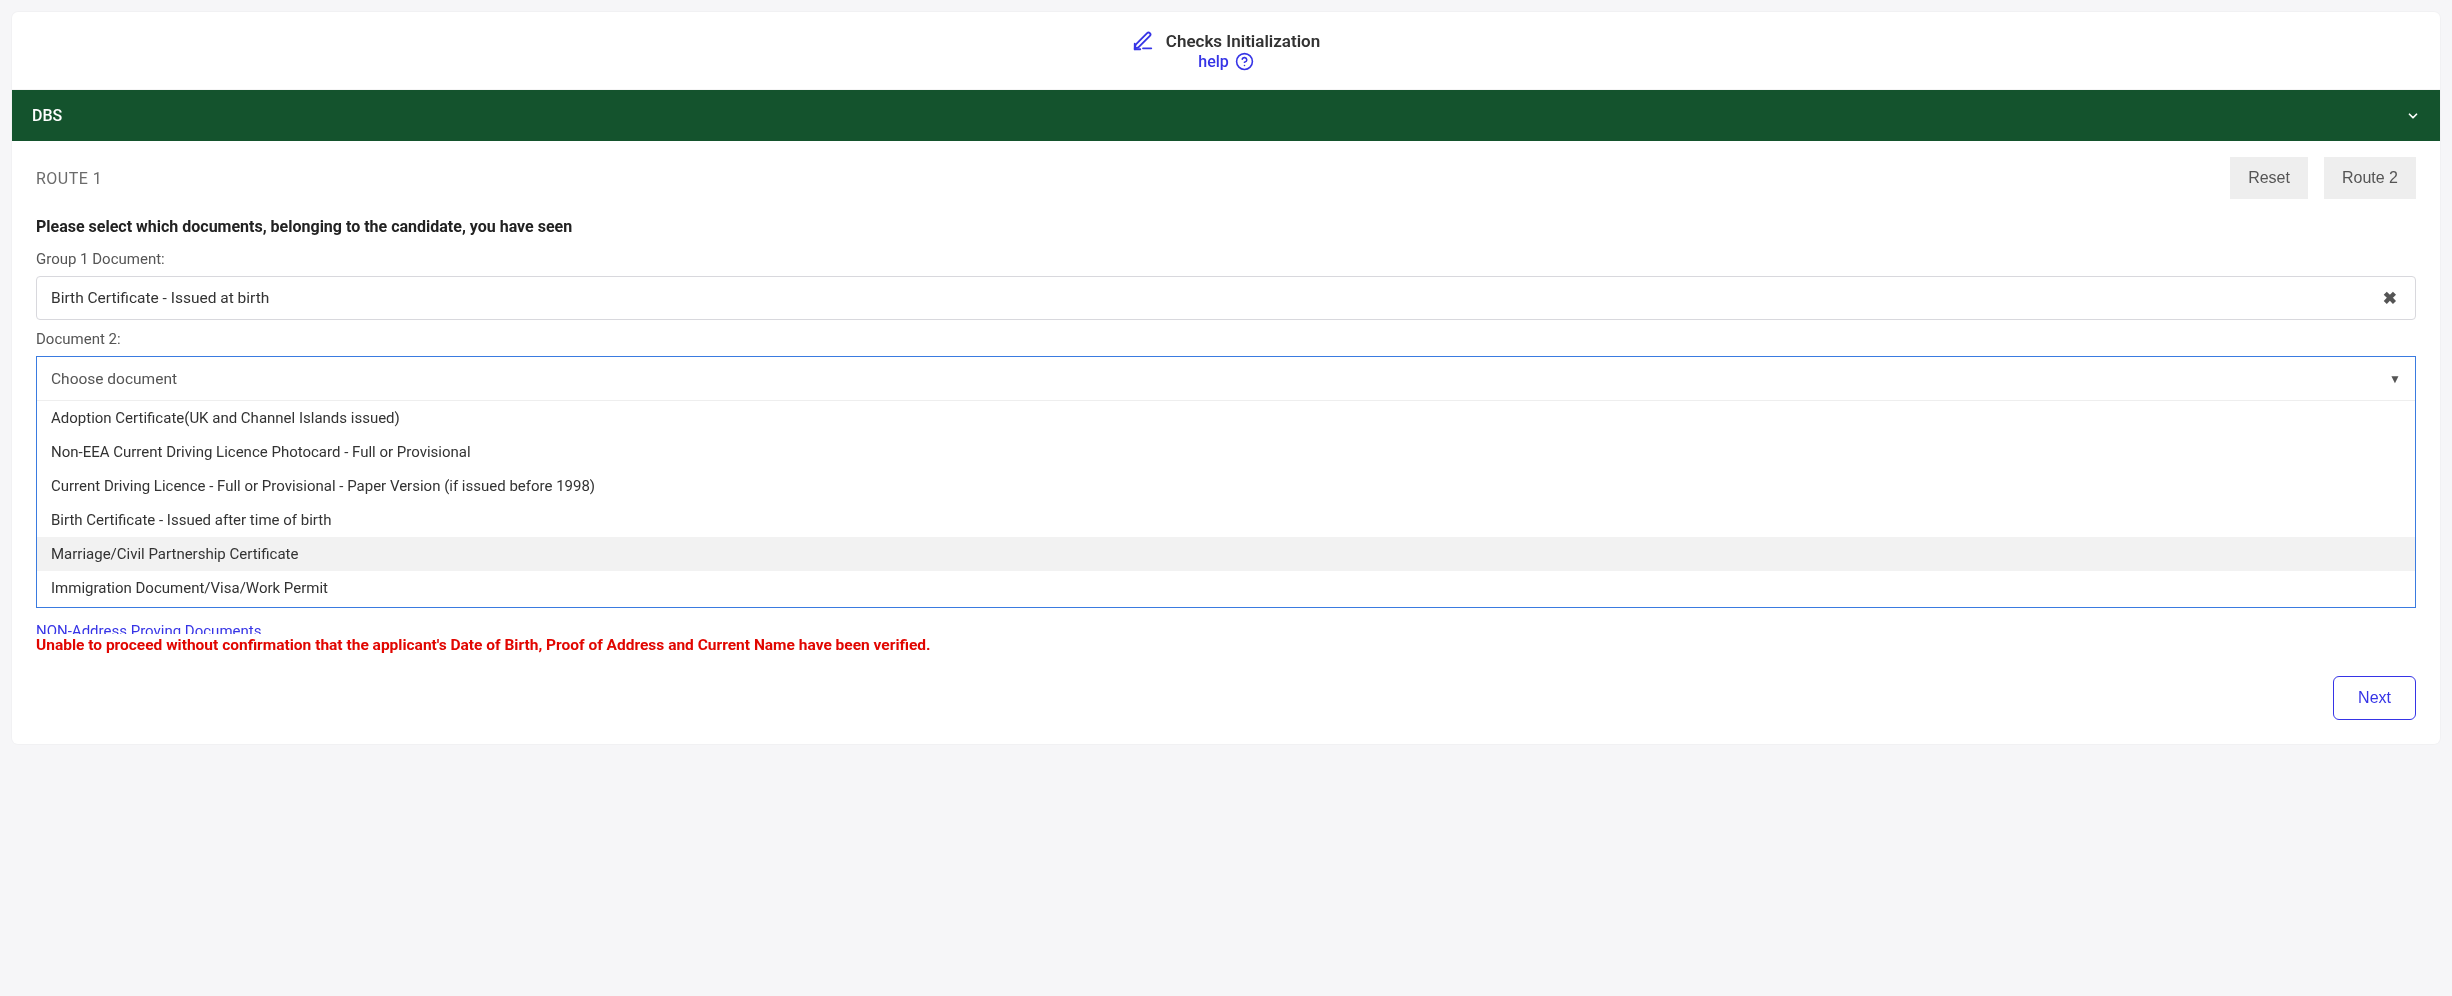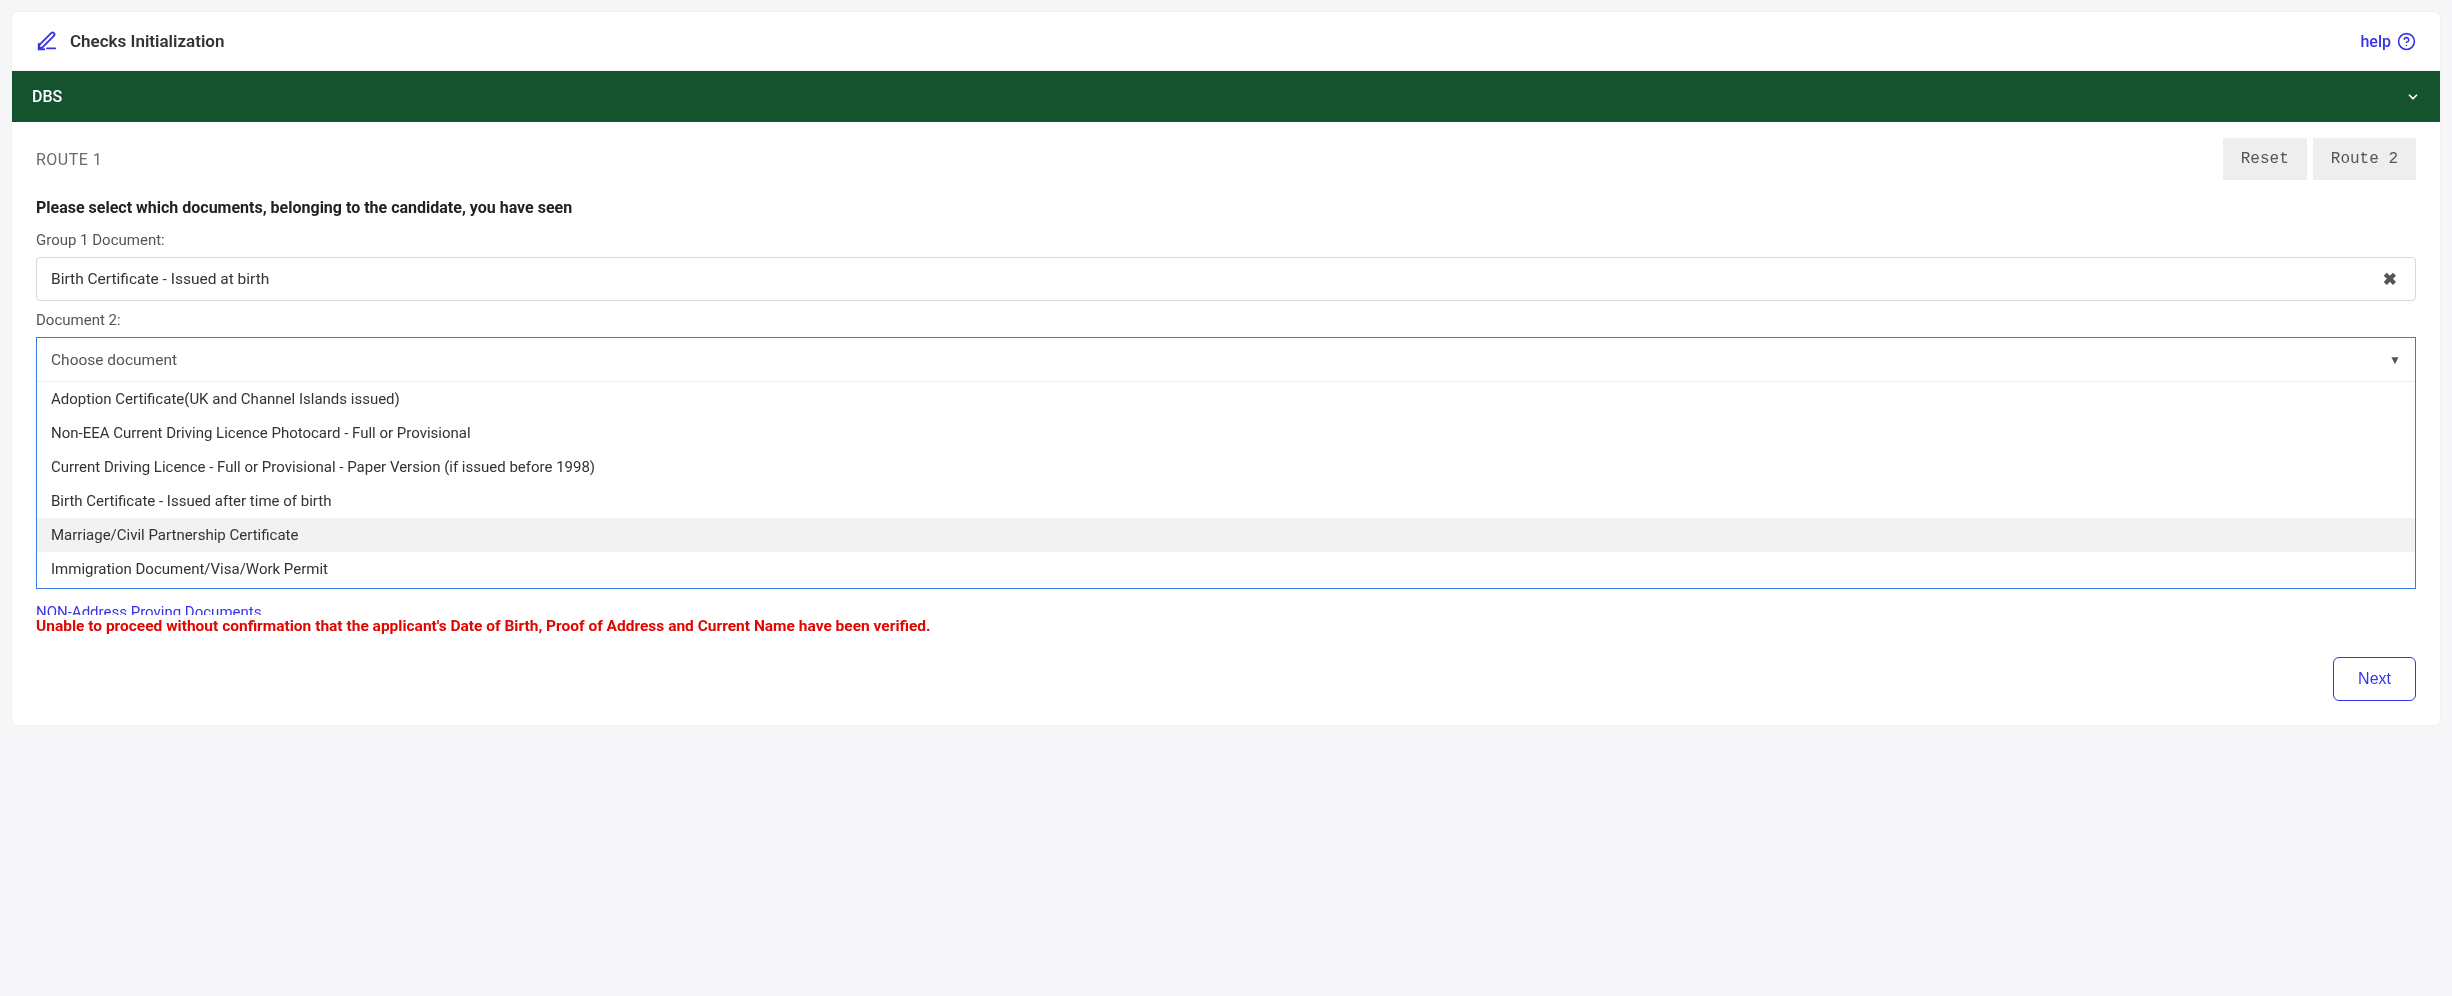--- a/index.html
+++ b/index.html
@@ -14,20 +14,21 @@
     background: #fff;
     border-radius: 6px;
     overflow: visible;
     box-shadow: 0 0 0 1px rgba(0,0,0,0.02);
   }
   .panel-header {
     display: flex;
     align-items: center;
     padding: 18px 24px;
     border-bottom: 1px solid rgba(0,0,0,0.04);
+    flex-direction: column;
   }
   .panel-header .title-wrap {
     display: flex;
     align-items: center;
     gap: 12px;
     flex: 1;
   }
   .edit-icon { color: #3634e6; width: 22px; height: 22px; }
   .panel-title { font-weight: 600; font-size: 17px; color: #333; }
   .help-link {
@@ -43,27 +44,27 @@
     display: flex; align-items: center;
     font-weight: 500;
     font-size: 16px;
   }
   .section-bar .spacer { flex: 1; }
   .chevron { width: 14px; height: 14px; }
 
   .content { padding: 16px 24px 24px 24px; }
 
   .route-row {
-    display: flex; align-items: center; gap: 6px;
+    display: flex; align-items: center; gap: 16px;
     margin-bottom: 8px;
   }
   .route-row .route-label { flex: 1; color: #6b6b6b; letter-spacing: .5px; font-size: 16px; }
   .btn-grey {
     background: #eeeeee; border: none; color: #555;
-    padding: 12px 18px; border-radius: 0; font-size: 16px; cursor: pointer; font-family: Liberation Mono, monospace;
+    padding: 12px 18px; border-radius: 0; font-size: 16px; cursor: pointer;
   }
 
   .instruction {
     font-weight: 700; color: #222; margin: 18px 0 14px 0; font-size: 16px;
   }
   .field-label { color: #555; margin: 10px 0 8px 0; font-size: 15px; }
 
   .select-box {
     position: relative;
     border: 1px solid #d8d8dd;

